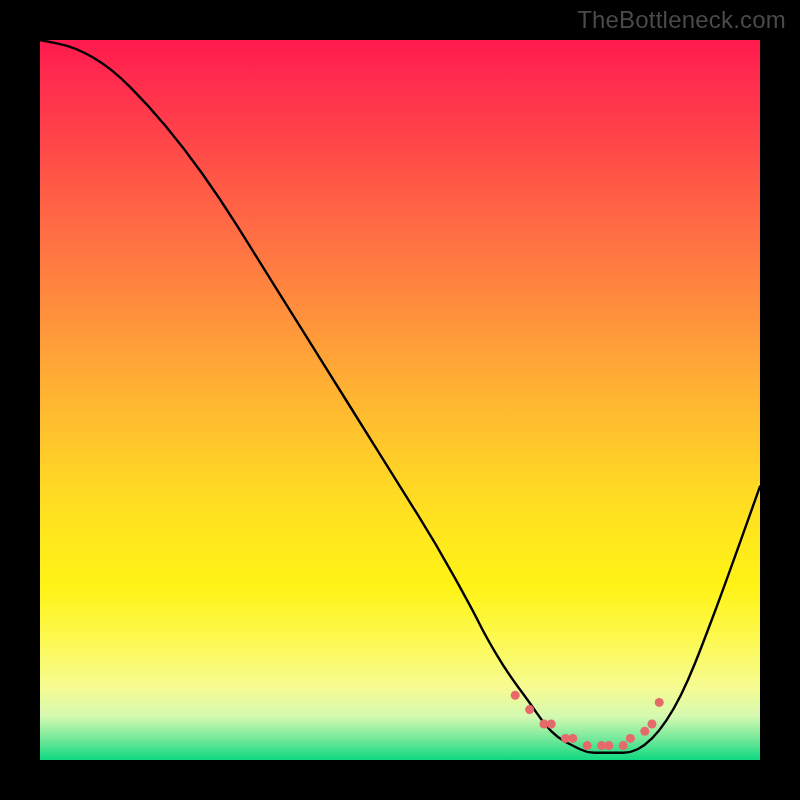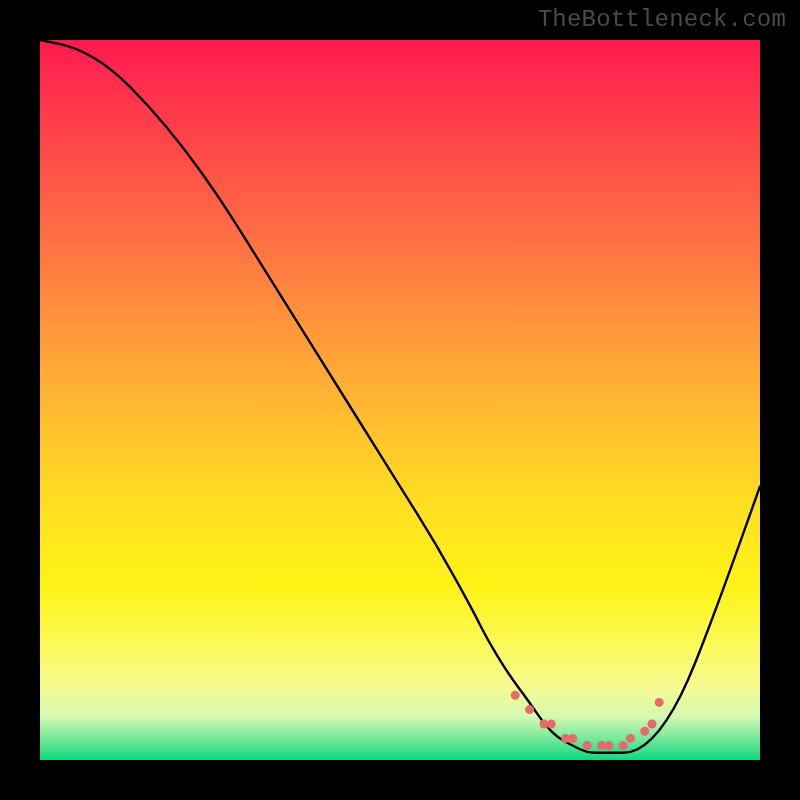--- a/index.html
+++ b/index.html
@@ -8,21 +8,21 @@
     position: relative;
     width: 800px;
     height: 800px;
     background: #000;
   }
   .watermark {
     position: absolute;
     top: 6px;
     right: 14px;
     color: #4a4a4a;
-    font-family: Liberation Mono, monospace;
+    font-family: Liberation Sans, sans-serif;
     font-size: 24px;
     font-weight: 400;
     letter-spacing: 0.2px;
     z-index: 10;
   }
   .plot {
     position: absolute;
     left: 40px;
     top: 40px;
     width: 720px;

